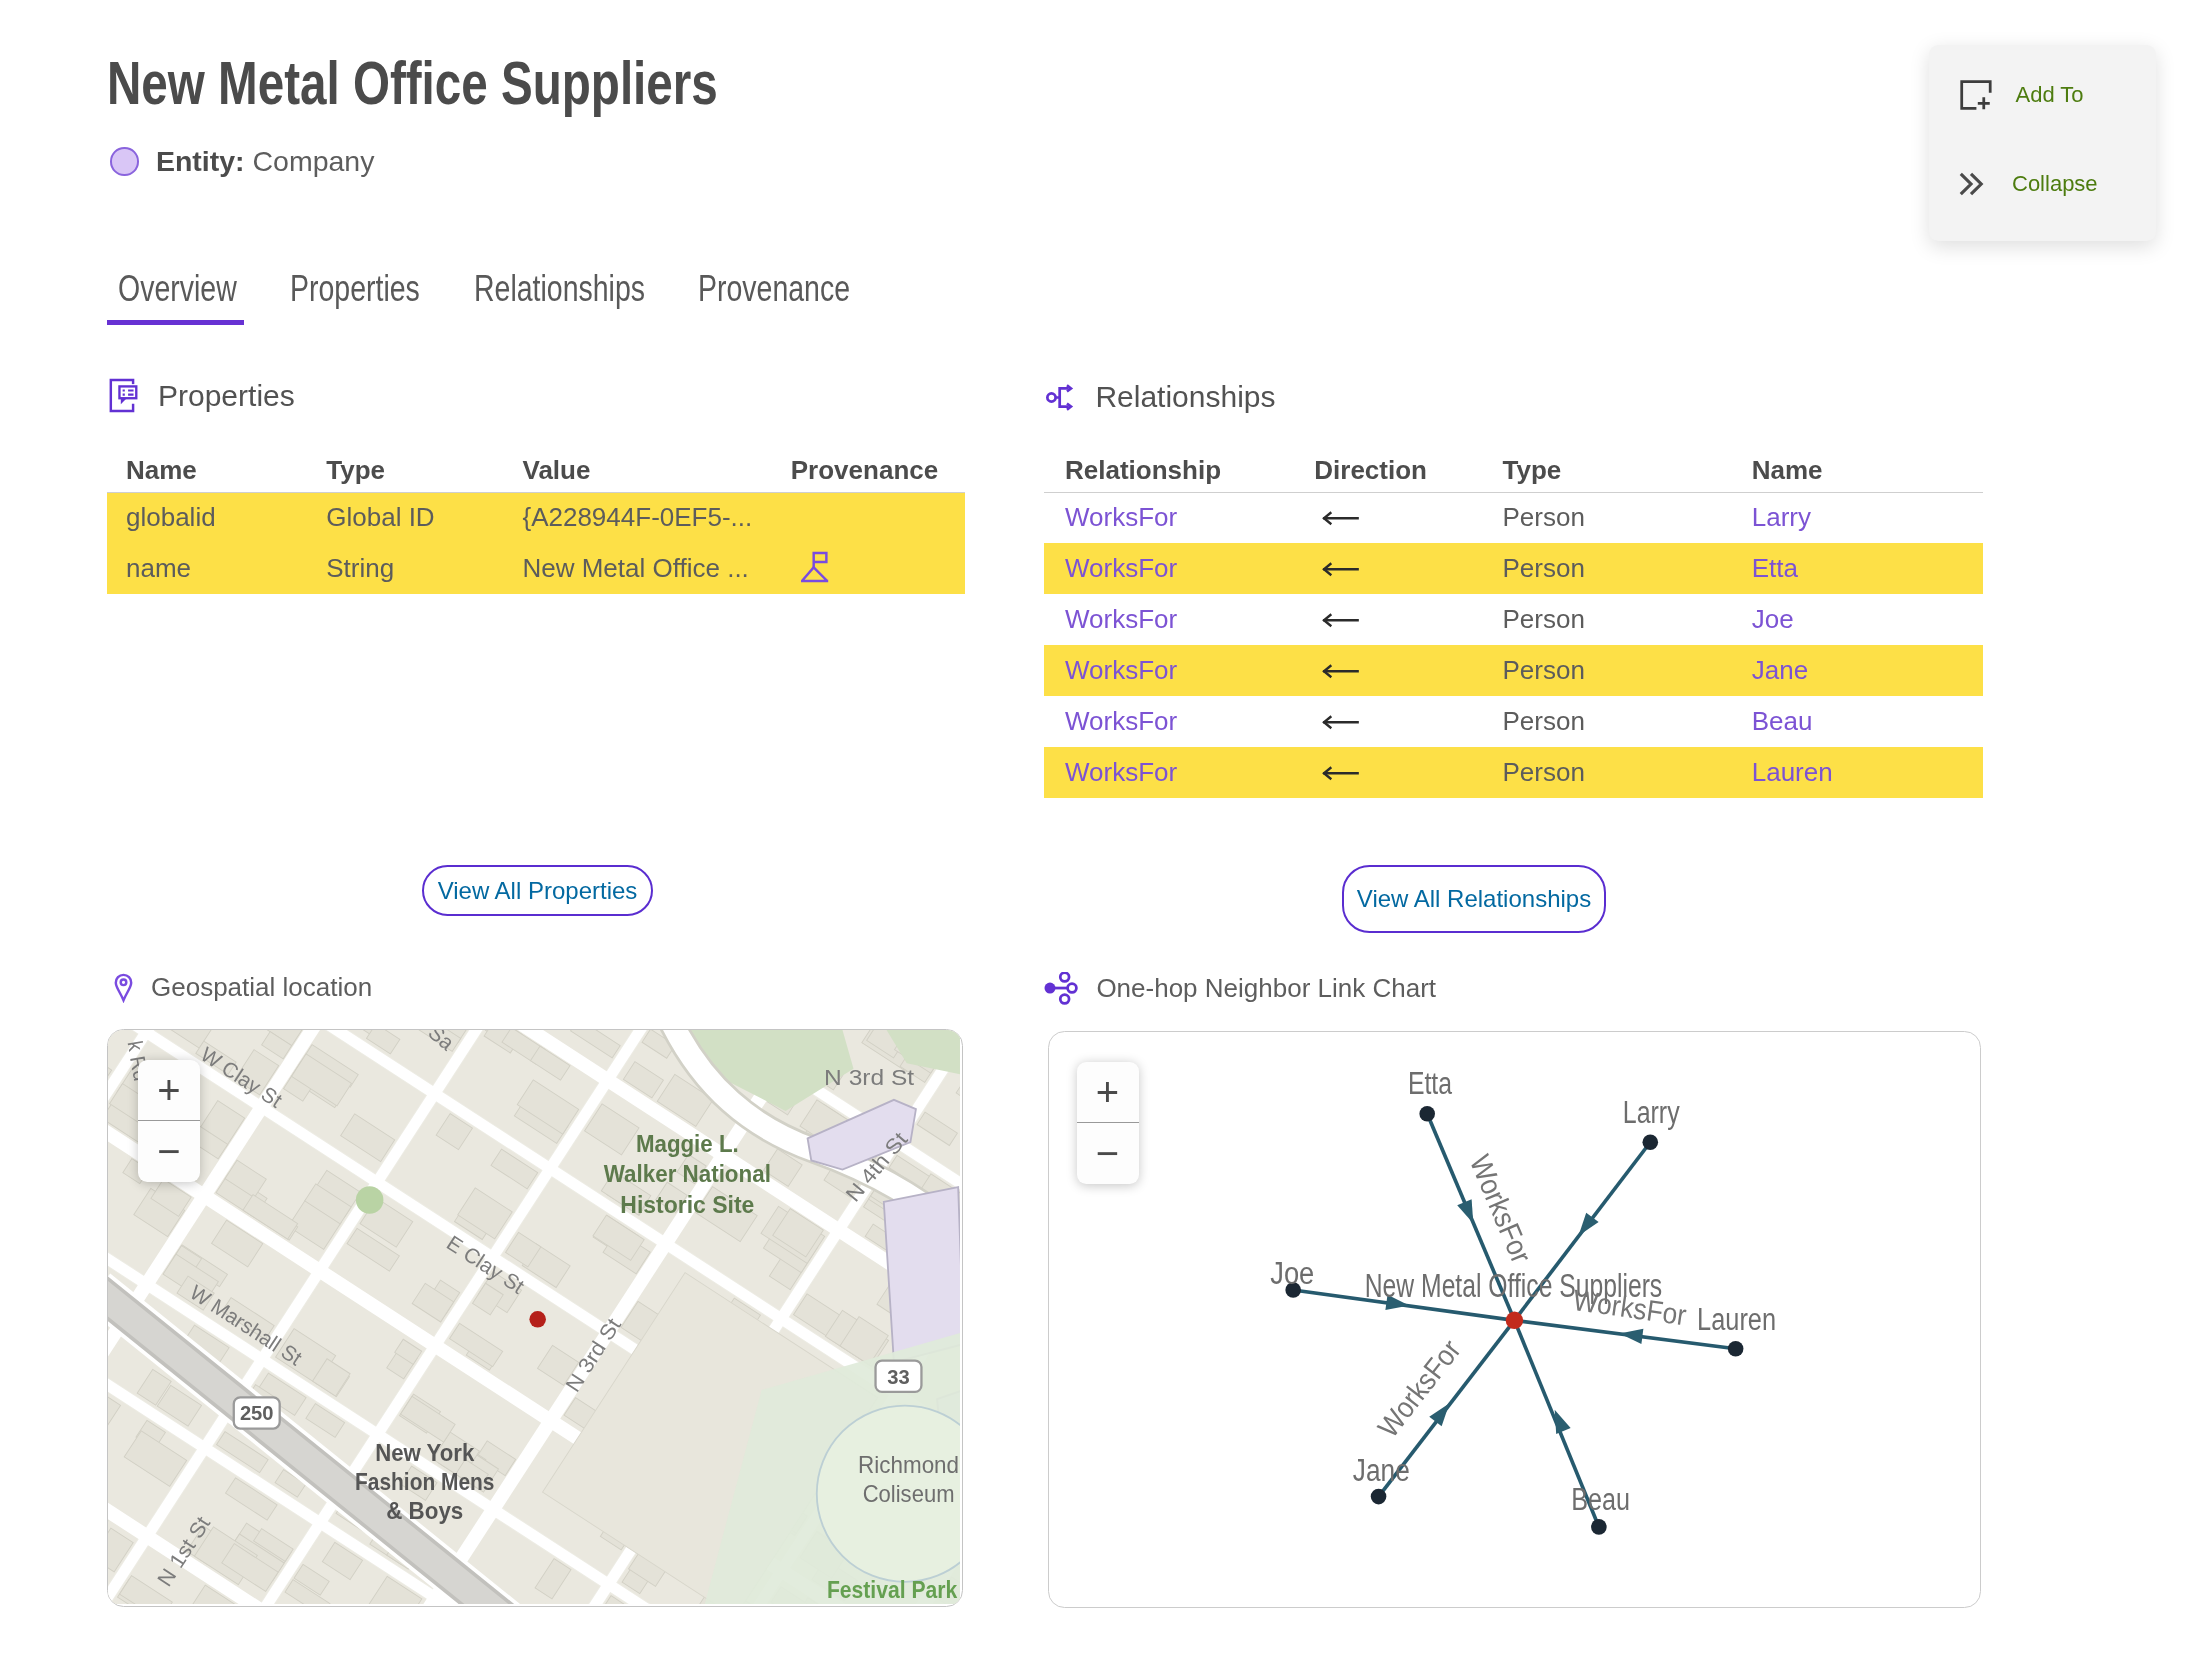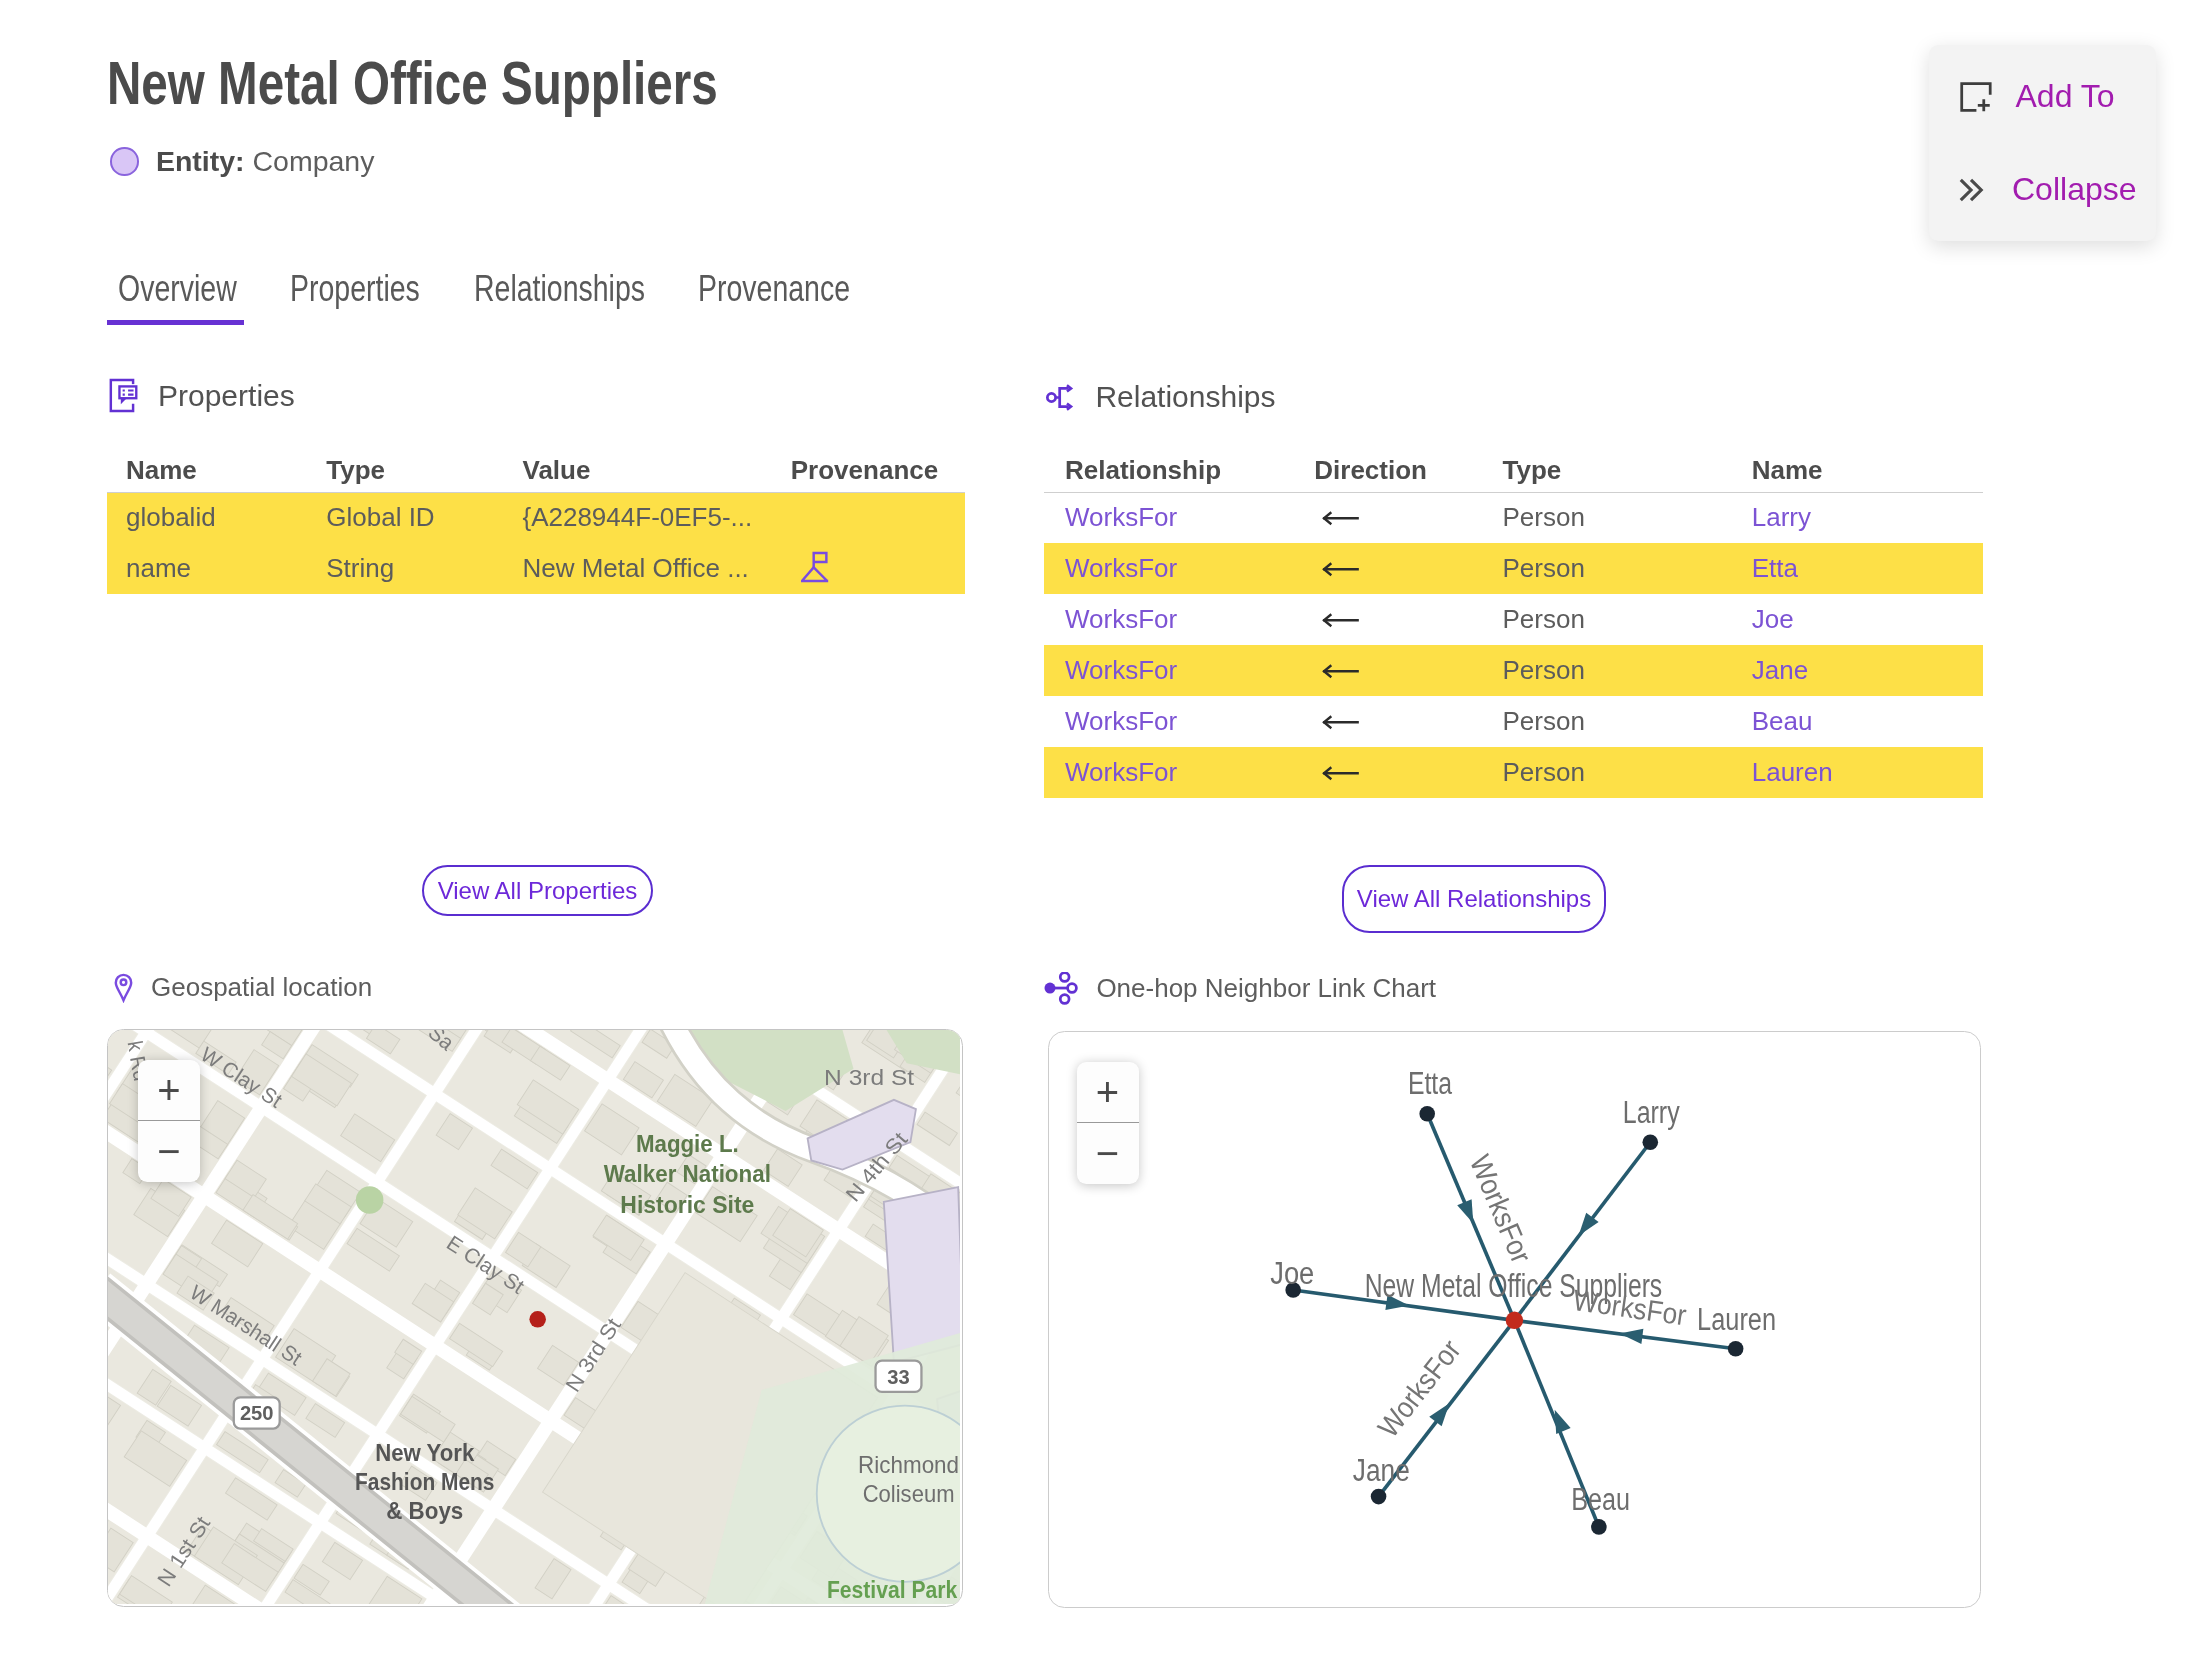--- a/index.html
+++ b/index.html
@@ -18,32 +18,32 @@
 
   .sechdr { display:flex; align-items:center; color:#525252; font-size:30px; }
   .subhdr { display:flex; align-items:center; color:#5d5d5d; font-size:26px; }
 
   table.tbl { border-collapse:collapse; width:100%; table-layout:fixed; font-size:26px; color:#5c5c5c; }
   table.tbl th { text-align:left; font-weight:700; color:#4c4c4c; padding:0; height:43px; vertical-align:middle; }
   table.tbl td { padding:0; height:51px; vertical-align:middle; overflow:hidden; white-space:nowrap; }
   table.tbl thead tr { border-bottom:1.8px solid #cfcfcf; }
   table.tbl tbody tr.alt { background:#fde047; }
   .plink { color:#7c53d4; }
-  .pillbtn { position:absolute; border:2.8px solid #5a2dd0; border-radius:27.5px; color:#6d28d9;
+  .pillbtn { position:absolute; border:2.8px solid #5a2dd0; border-radius:27.5px; color:#0369a1;
      font-size:24px; display:flex; align-items:center; justify-content:center; background:#fff; white-space:nowrap; }
 
   .panel { position:absolute; border:1.8px solid #c4c4c4; border-radius:16.5px; overflow:hidden; background:#fff; }
   .zoomctl { position:absolute; width:62px; border-radius:9.2px; background:#fdfdfd;
      box-shadow:0 1.8px 11px rgba(0,0,0,0.22); }
   .zoomctl .zb { height:61px; display:flex; align-items:center; justify-content:center; color:#4a4a4a; font-size:40px; }
   .zoomctl .zb.top { border-bottom:1.8px solid #999999; }
 
   .addcard { left:1929px; top:45px; width:227px; height:196px; background:#f3f3f3; border-radius:9.2px;
      box-shadow:0 5.5px 20px rgba(0,0,0,0.13); }
-  .addrow { position:absolute; left:28.5px; display:flex; align-items:center; color:#a21caf; font-size:32px; }
+  .addrow { position:absolute; left:28.5px; display:flex; align-items:center; color:#4d7c0f; font-size:22px; }
 </style>
 </head>
 <body>
 
 <div class="abs addcard">
   <div class="addrow" style="top:33px;">
     <svg width="35" height="34" viewBox="0 0 38 37" fill="none" stroke="#3d3d3d" stroke-width="3">
       <path d="M35 16 V4 H4 V33 H20"></path>
       <path d="M28 21 v13 M21.5 27.5 h13"></path>
     </svg>

